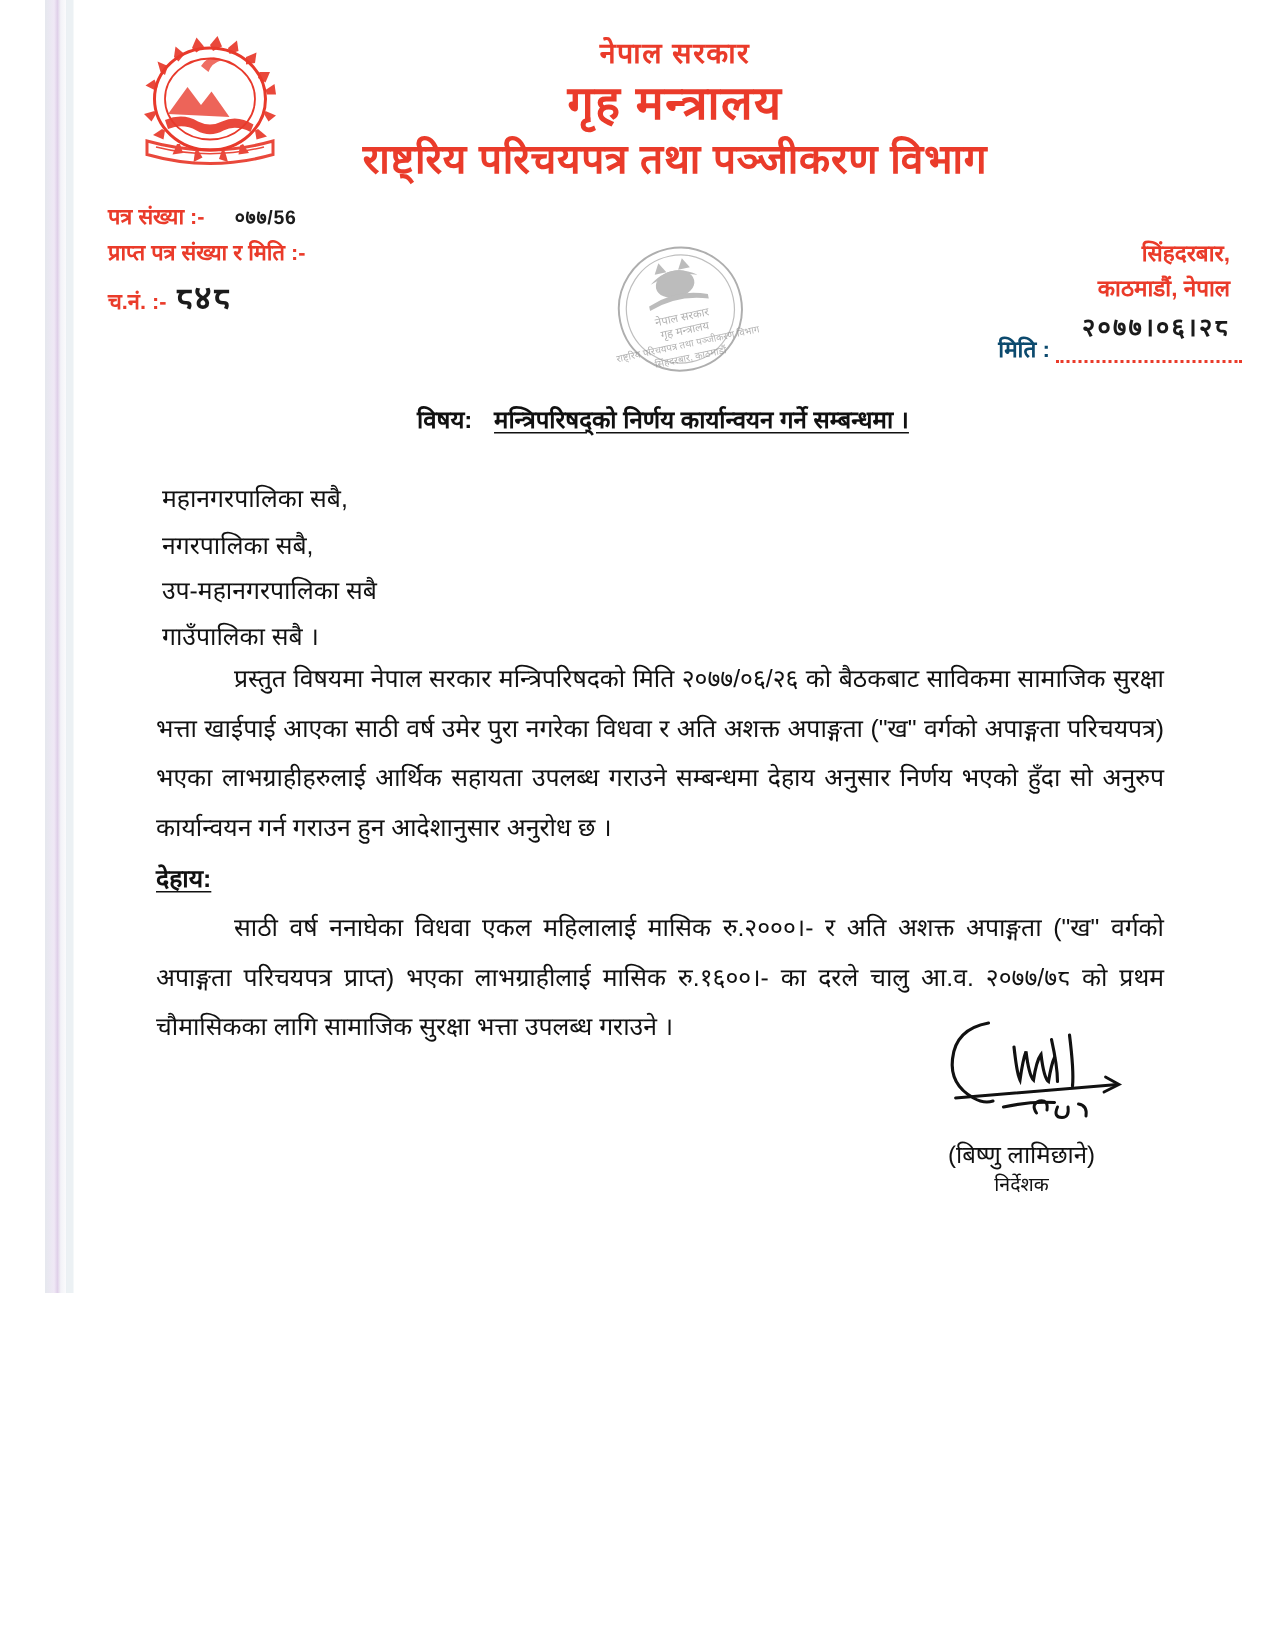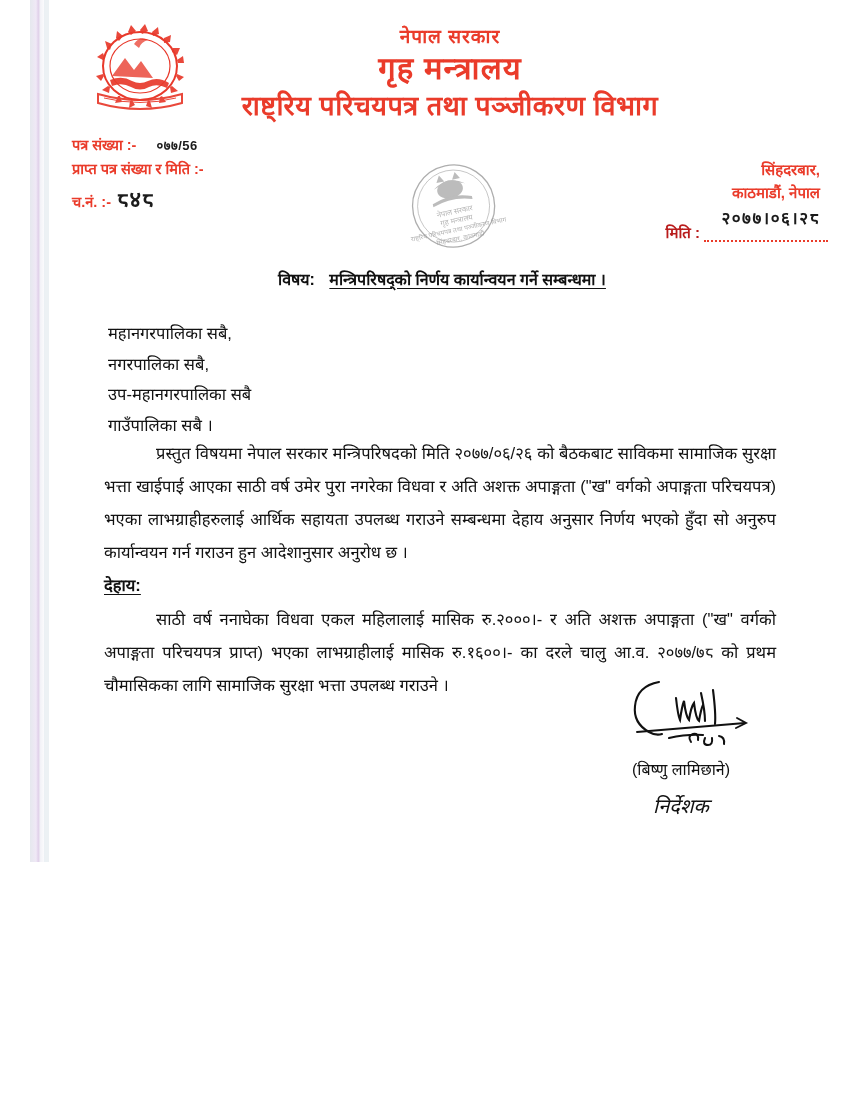--- a/index.html
+++ b/index.html
@@ -134,21 +134,21 @@
     color: #1b1b1b;
     font-size: 17px;
     font-weight: 700;
     letter-spacing: 1.5px;
     margin-top: 1px;
   }
   .miti-row {
     position: absolute;
     right: 22px;
     top: 222px;
-    color: #b91c1c;
+    color: #0c4a6e;
     font-size: 15px;
     font-weight: 700;
     display: flex;
     align-items: flex-end;
     gap: 4px;
   }
   .dotline {
     display: inline-block;
     width: 124px;
     border-bottom: 2.5px dotted #ea3b2a;
@@ -230,23 +230,21 @@
     text-align: center;
   }
   .sig-svg { display: block; margin: 0 auto; }
   .sig-name {
     color: #111;
     font-size: 16px;
     margin-top: -4px;
   }
   .sig-title {
     color: #111;
-    font-size: 20px;
-    margin-top: 12px;
-    font-style: italic;
+    font-size: 13px;
   }
 
   
   .bottom-rule {
     position: absolute;
     left: 0;
     top: 1052px;
     width: 850px;
     height: 40px;
   }

